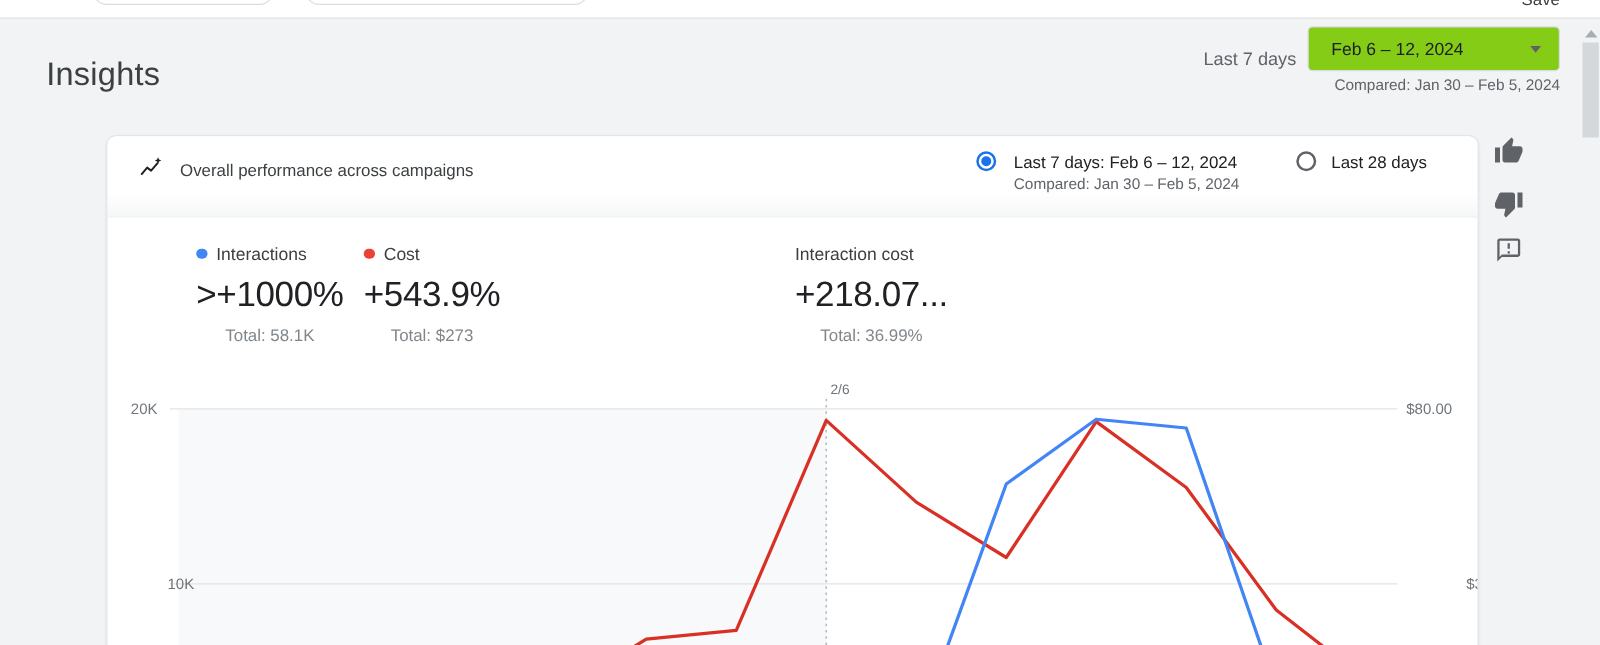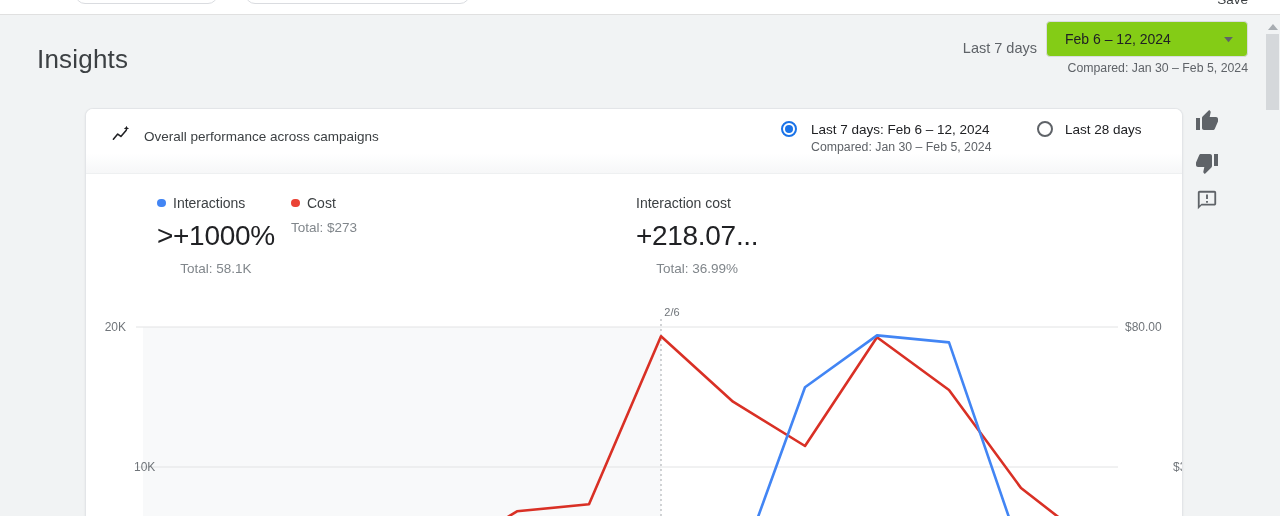--- a/index.html
+++ b/index.html
@@ -118,20 +118,21 @@
       <span>Interactions</span>
     </div>
     <div class="value">&gt;+1000%</div>
     <div class="total">Total: 58.1K</div>
   </div>
   <div class="metric m1">
     <div class="name">
       <span class="dot" style="background-color: rgb(234, 67, 53);"></span>
       <span>Cost</span>
     </div>
+    <div class="value">+543.9%</div>
     <div class="total">Total: $273</div>
   </div>
   <div class="metric m3">
     <div class="name">
       <span>Interaction cost</span>
     </div>
     <div class="value">+218.07...</div>
     <div class="total">Total: 36.99%</div>
   </div>
 

